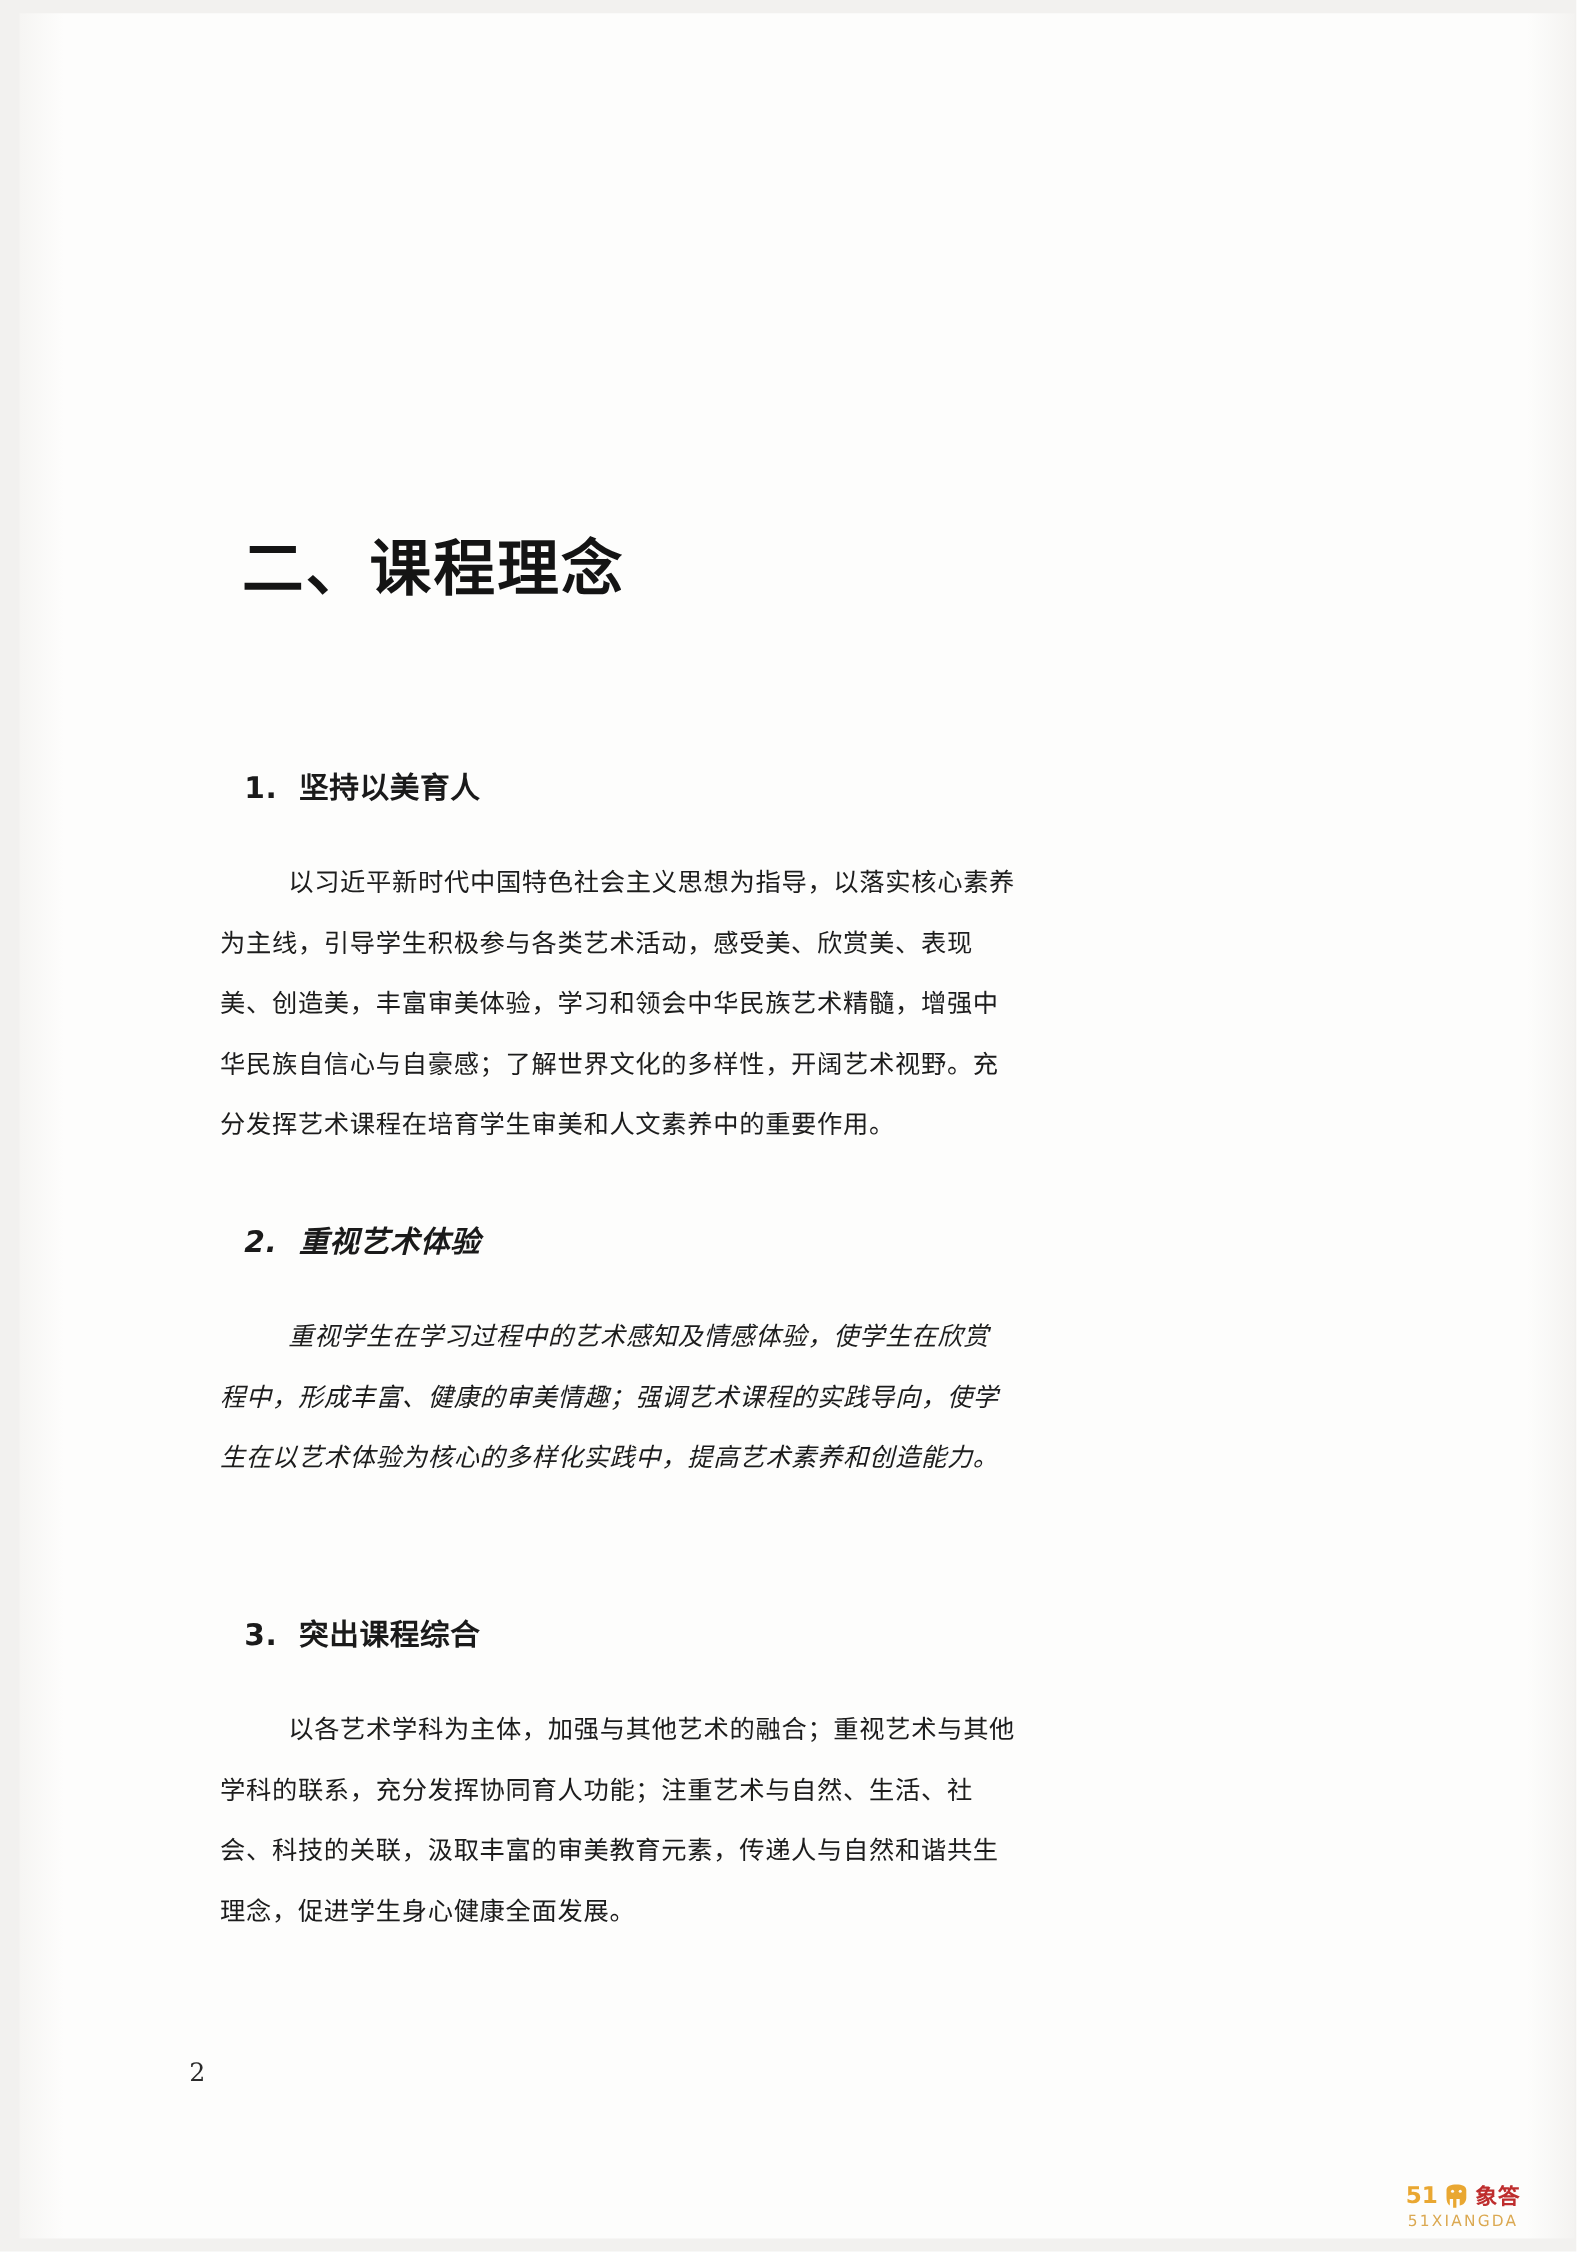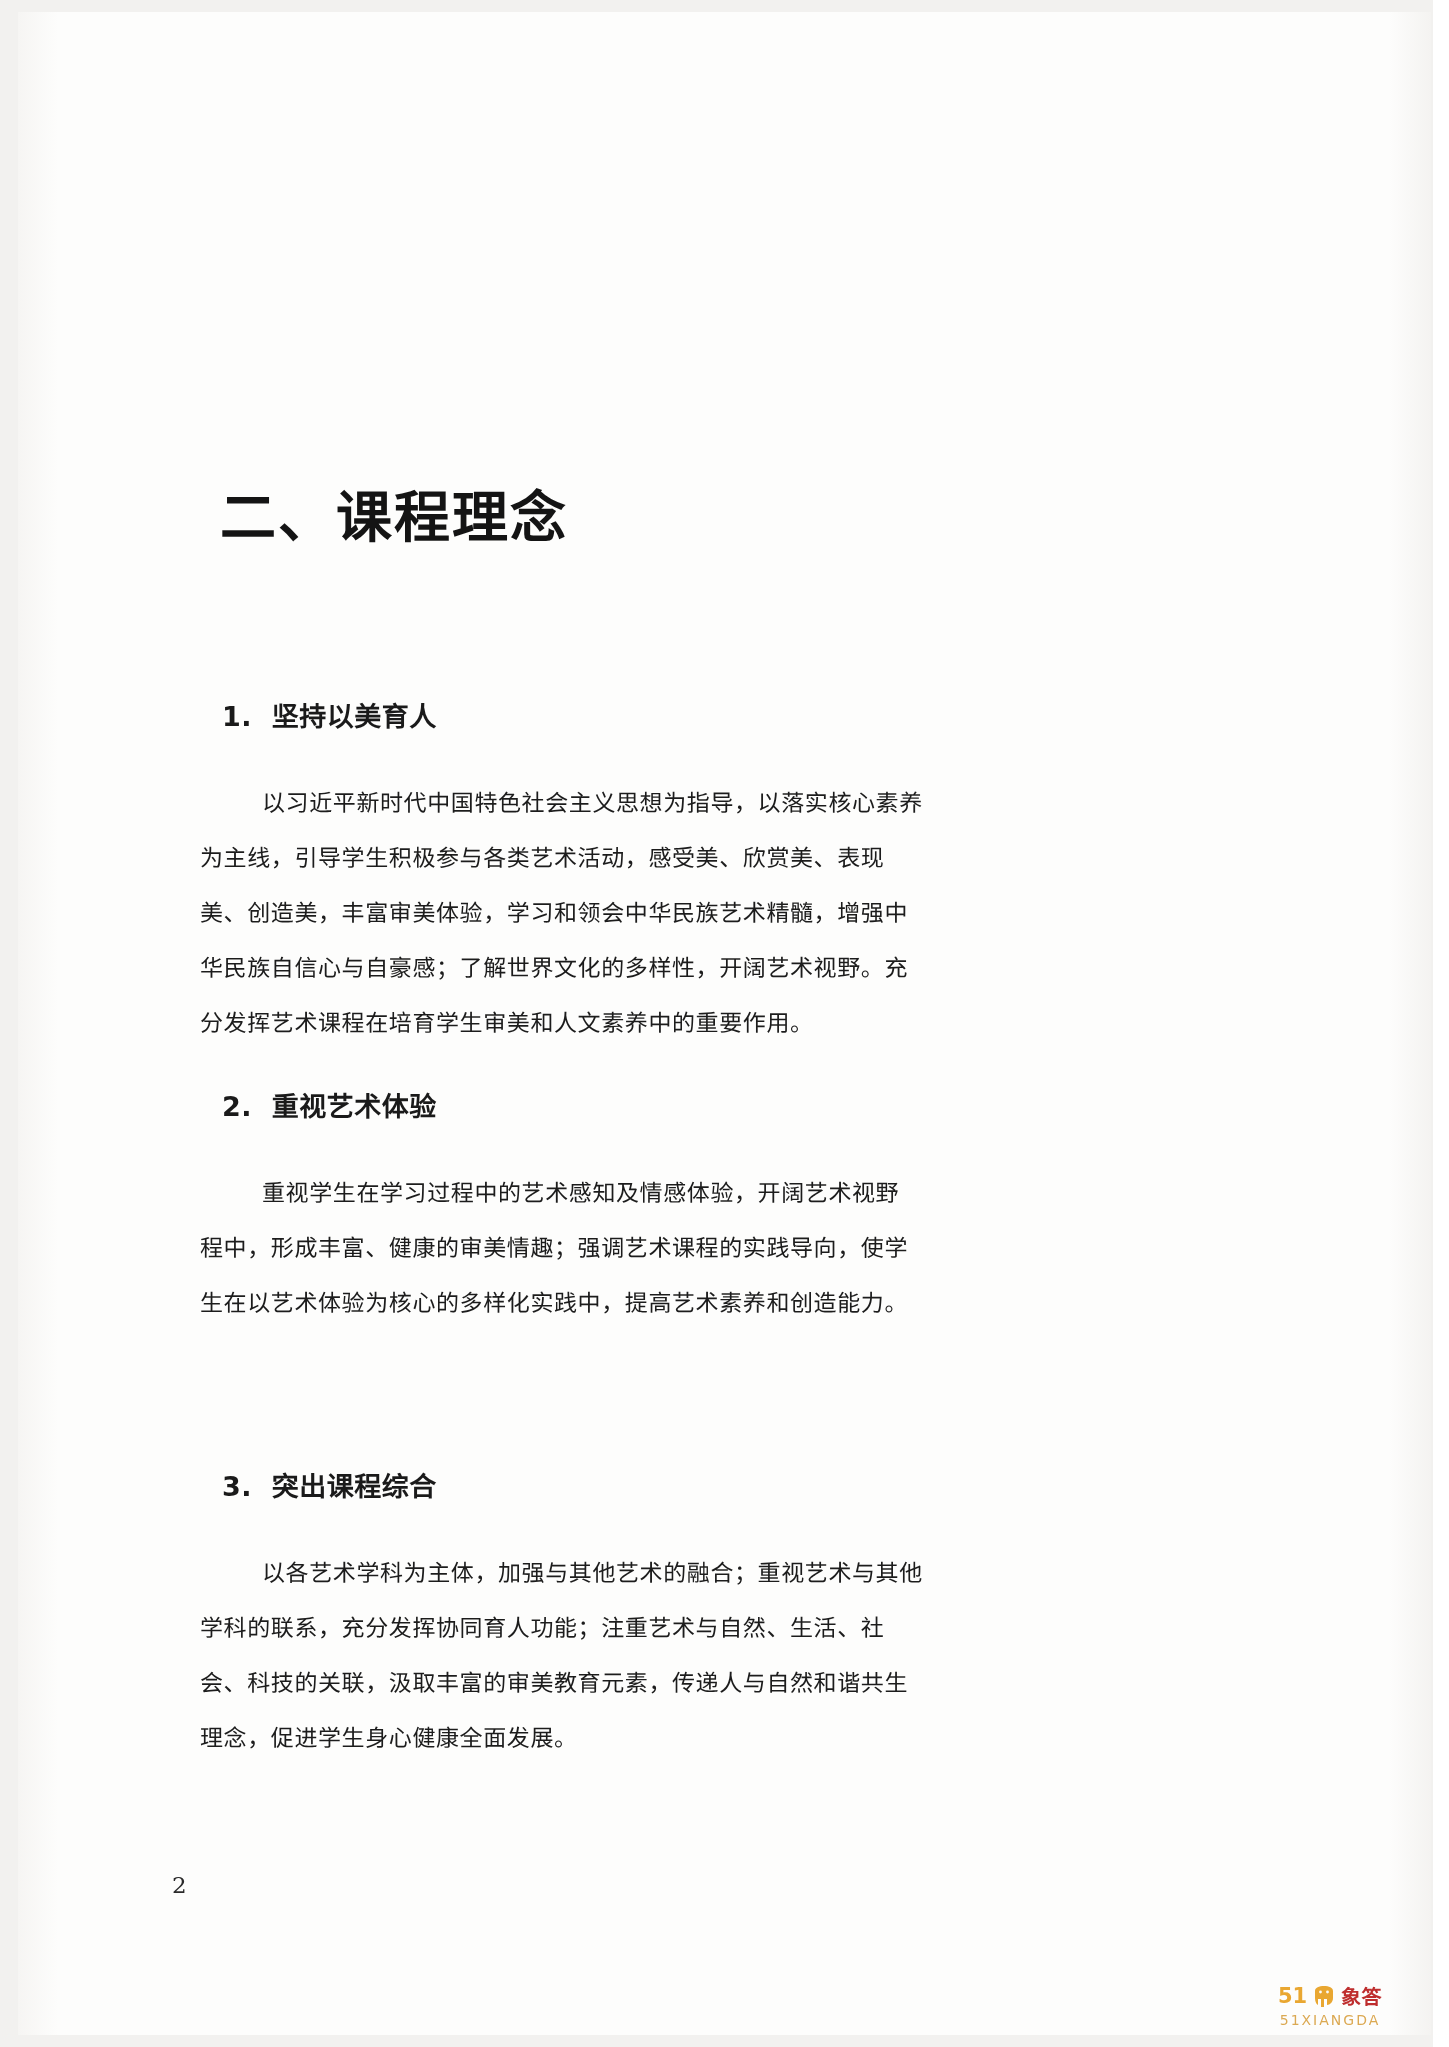--- a/index.html
+++ b/index.html
@@ -96,21 +96,21 @@
   }
 
   .section-body .para-line.first {
     text-indent: 62px;
   }
 
   
   #section-1 { top: 700px; }
   #section-1 .section-body { margin-top: 42px; }
 
-  #section-2 { top: 1090px; }
+  #section-2 { top: 1113px; font-style: italic; }
   #section-2 .section-body { margin-top: 42px; }
 
   #section-3 { top: 1470px; }
   #section-3 .section-body { margin-top: 42px; }
 
   
   .page-number {
     position: absolute;
     left: 172px;
     top: 1872px;
@@ -187,21 +187,21 @@
         <span class="para-line">为主线，引导学生积极参与各类艺术活动，感受美、欣赏美、表现</span>
         <span class="para-line">美、创造美，丰富审美体验，学习和领会中华民族艺术精髓，增强中</span>
         <span class="para-line">华民族自信心与自豪感；了解世界文化的多样性，开阔艺术视野。充</span>
         <span class="para-line">分发挥艺术课程在培育学生审美和人文素养中的重要作用。</span>
       </p>
     </section>
 
     <section class="section" id="section-2">
       <h2 class="section-heading">2.  重视艺术体验</h2>
       <p class="section-body">
-        <span class="para-line first">重视学生在学习过程中的艺术感知及情感体验，开阔艺术视野</span>
+        <span class="para-line first">重视学生在学习过程中的艺术感知及情感体验，使学生在欣赏</span>
         <span class="para-line">程中，形成丰富、健康的审美情趣；强调艺术课程的实践导向，使学</span>
         <span class="para-line">生在以艺术体验为核心的多样化实践中，提高艺术素养和创造能力。</span>
       </p>
     </section>
 
     <section class="section" id="section-3">
       <h2 class="section-heading">3.  突出课程综合</h2>
       <p class="section-body">
         <span class="para-line first">以各艺术学科为主体，加强与其他艺术的融合；重视艺术与其他</span>
         <span class="para-line">学科的联系，充分发挥协同育人功能；注重艺术与自然、生活、社</span>

